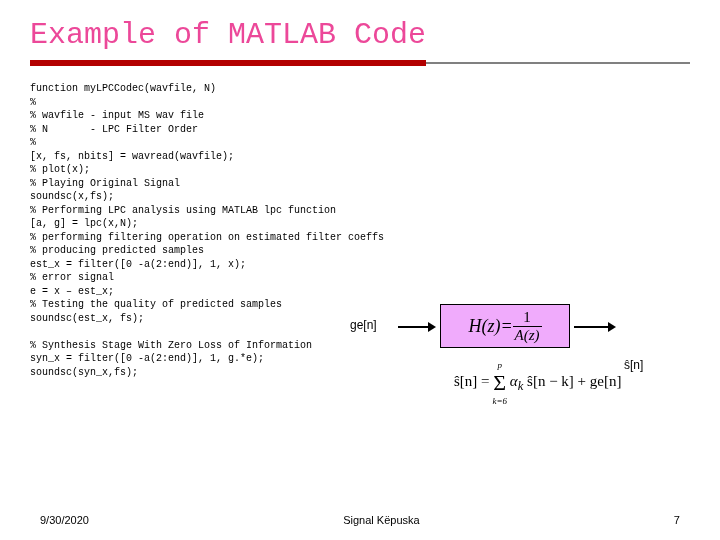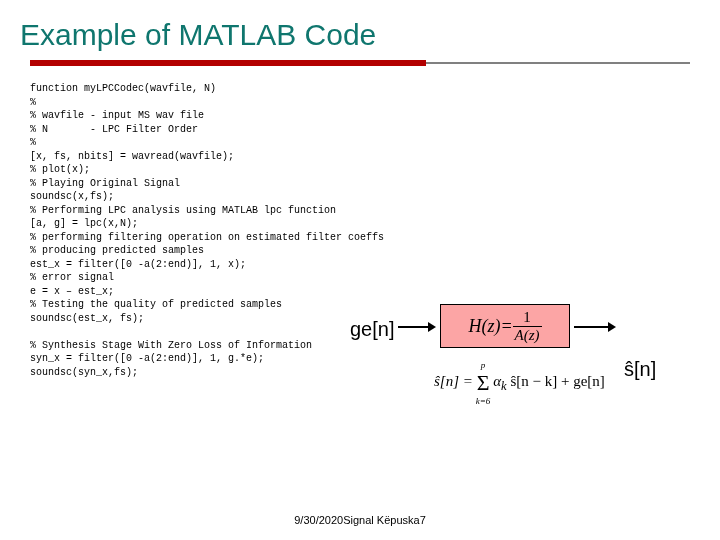--- a/index.html
+++ b/index.html
@@ -6,24 +6,24 @@
   body {
     width: 720px;
     height: 540px;
     background: #ffffff;
     font-family: Verdana, Arial, sans-serif;
     position: relative;
     overflow: hidden;
   }
   .title {
     font-size: 30px;
-    color: #0f766e;
+    color: #ec4899;
     font-weight: normal;
-    padding: 18px 30px 8px 20px;
-    font-family: Liberation Sans, sans-serif;
+    padding: 18px 30px 8px 30px;
+    font-family: Liberation Mono, monospace;
   }
   .rule {
     height: 6px;
     margin: 0 30px 10px 30px;
     position: relative;
   }
   .rule .red {
     position: absolute;
     left: 0; top: 0;
     height: 6px;
@@ -51,40 +51,40 @@
   .diagram {
     position: absolute;
     top: 228px;
     left: 350px;
     width: 360px;
     height: 120px;
   }
   .diagram .lbl {
     position: absolute;
     font-family: Arial, sans-serif;
-    font-size: 20px;
+    font-size: 12px;
     color: #000;
   }
   .diagram .arrow {
     position: absolute;
     height: 2px;
     background: #000;
   }
   .diagram .arrow::after {
     content: "";
     position: absolute;
     right: -2px;
     top: -4px;
     border-left: 8px solid #000;
     border-top: 5px solid transparent;
     border-bottom: 5px solid transparent;
   }
   .diagram .box {
     position: absolute;
-    background: #fca5a5;
+    background: #f0abfc;
     border: 1px solid #000;
     display: flex;
     align-items: center;
     justify-content: center;
     font-family: "Times New Roman", serif;
     font-size: 18px;
     color: #000;
   }
   .frac {
     display: inline-flex;
@@ -124,21 +124,21 @@
     font-size: 9px;
     font-style: italic;
     white-space: nowrap;
   }
   .footer {
     position: absolute;
     bottom: 14px;
     left: 0;
     width: 100%;
     display: flex;
-    justify-content: center;
+    justify-content: space-between;
     padding: 0 40px;
     font-size: 11px;
     color: #000;
   }
 </style>
 </head>
 <body>
 
 <div class="title">Example of MATLAB Code</div>
 <div class="rule">
@@ -177,21 +177,21 @@
       <span style="font-style:italic;">H(z)=</span>
       <span class="frac">
         <span class="num">1</span>
         <span class="den" style="font-style:italic;">A(z)</span>
       </span>
     </div>
     <div class="arrow" style="left:224px; top:22px; width:40px;"></div>
     <span class="lbl" style="left:274px; top:14px;margin-top:40px;">ŝ[n]</span>
 
     <div class="eqimg" style="left:84px; top:66px; white-space:nowrap;">
-      <span style="font-style:italic;">ŝ[n] = </span>
+      <span style="margin-left:20px;">ŝ[n] = </span>
       <span class="sum">
         <span class="top">p</span>
         Σ
         <span class="bot">k=6</span>
       </span>
       <span style="font-style:italic;">α</span><sub style="font-style:italic;">k</sub><span style=""> ŝ[n − k] + ge[n]</span>
     </div>
   </div>
 </div>
 

